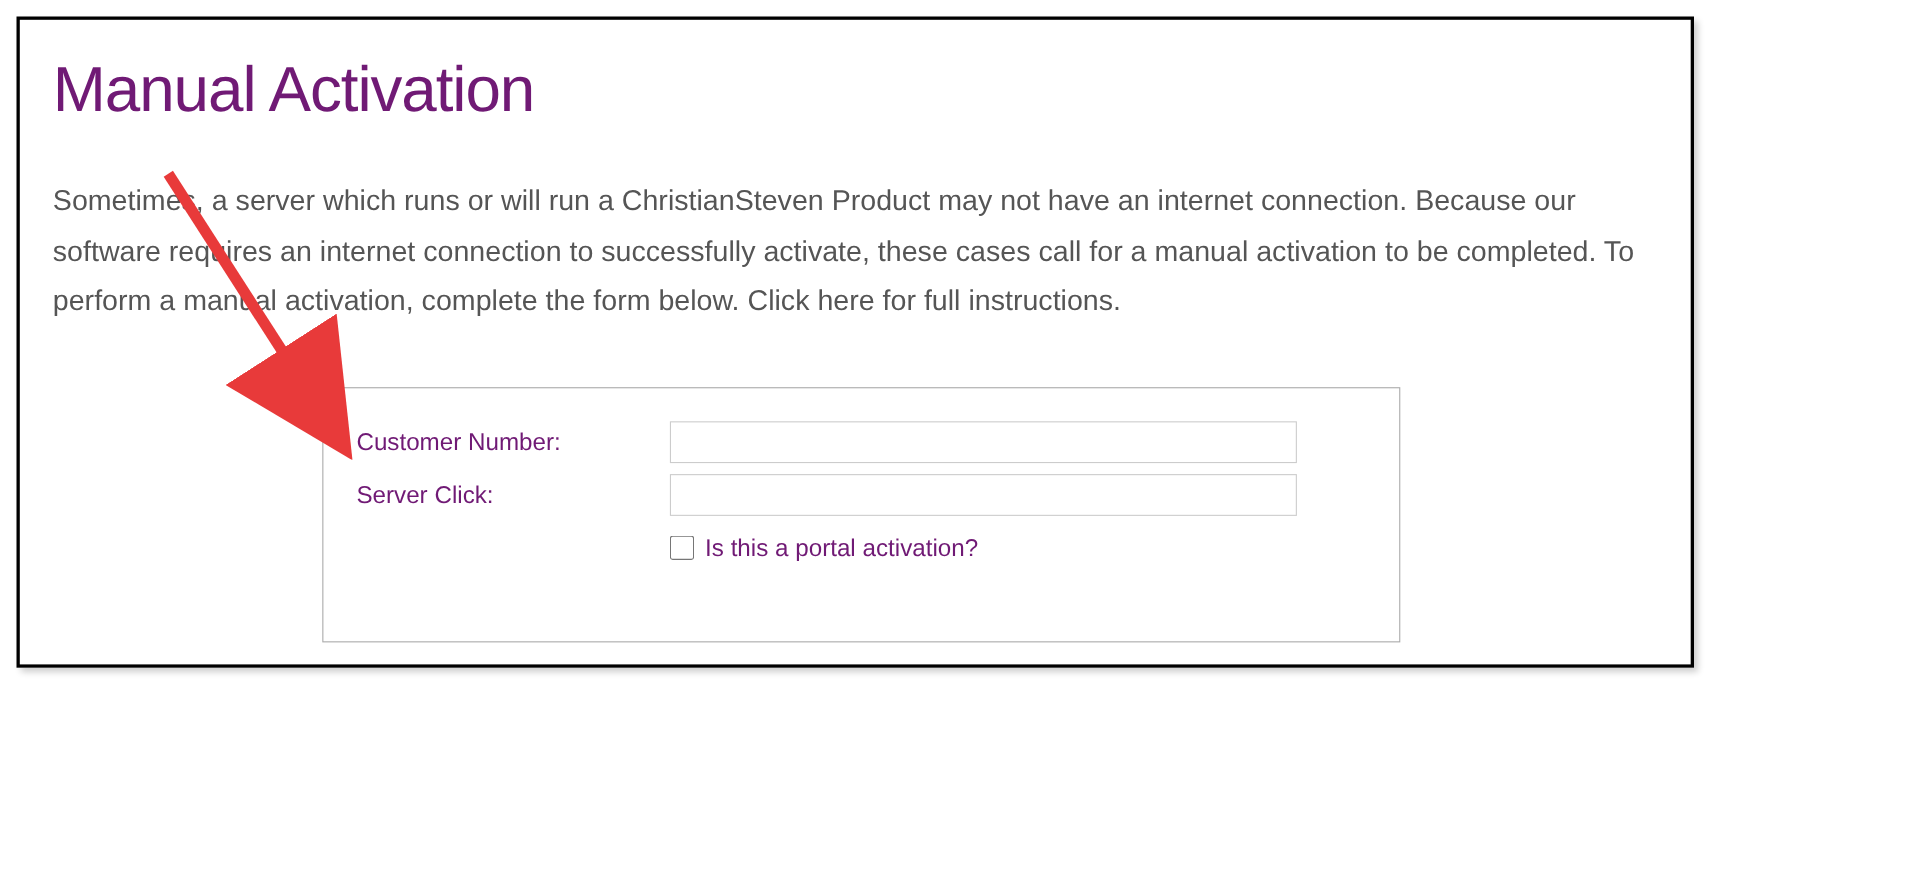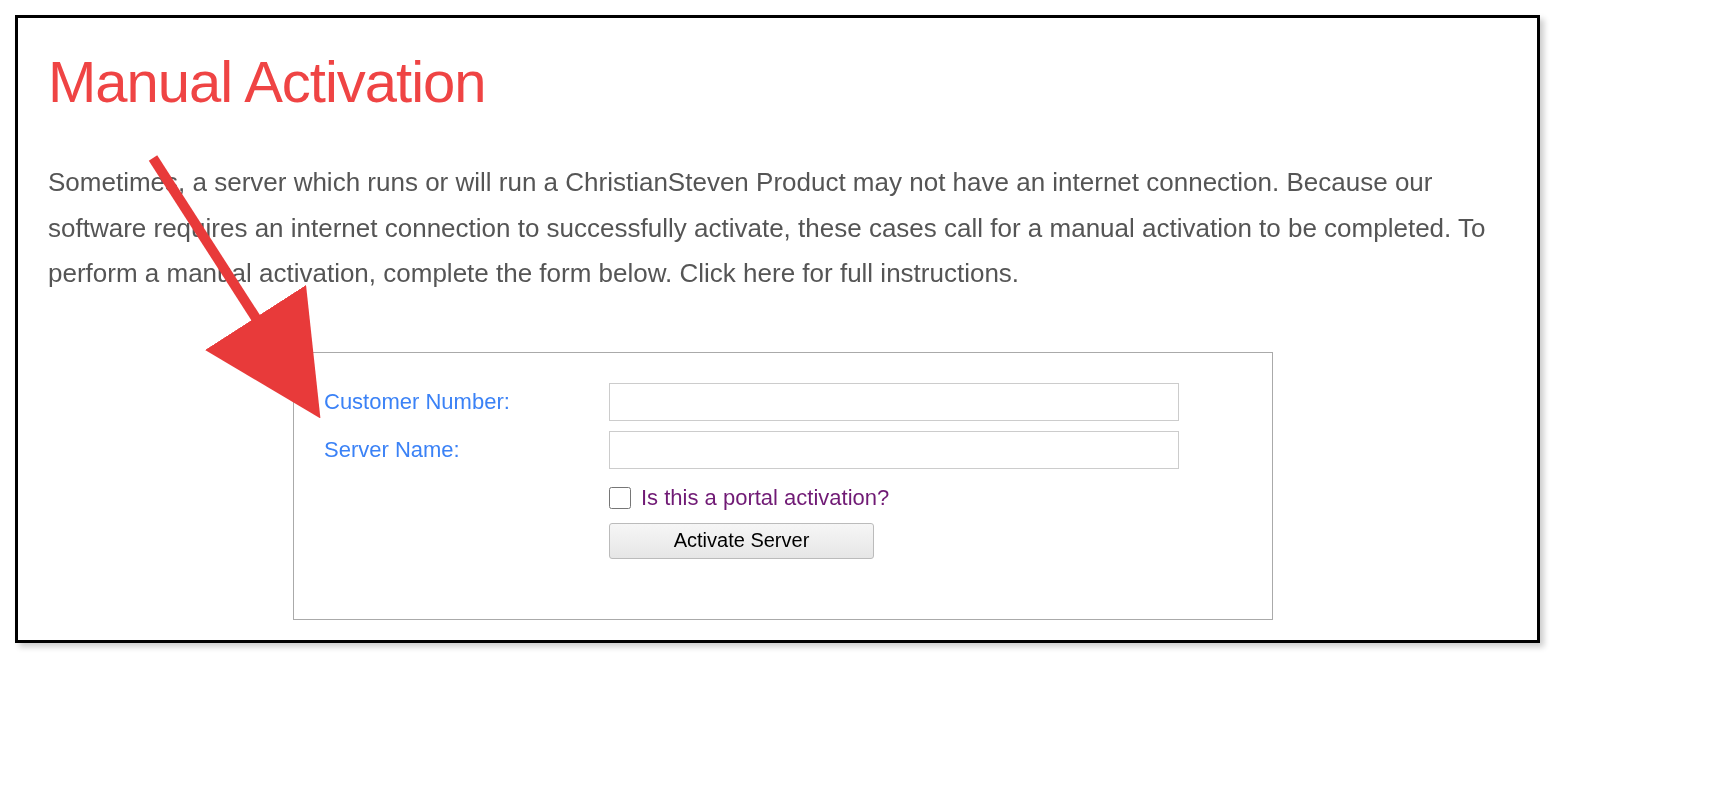--- a/index.html
+++ b/index.html
@@ -16,21 +16,21 @@
       width: 1525px;
       border: 3px solid #000;
       box-shadow: 4px 4px 6px rgba(0,0,0,0.2);
       padding: 30px 30px 20px 30px;
       position: relative;
     }
     .page-title {
       font-family: "Helvetica Neue", Helvetica, Arial, sans-serif;
       font-weight: 300;
       font-size: 58px;
-      color: #ef4444;
+      color: #701a75;
       letter-spacing: -1px;
       margin-bottom: 45px;
     }
     .description {
       font-family: "Helvetica Neue", Helvetica, Arial, sans-serif;
       font-size: 26px;
       line-height: 1.75;
       color: #555;
       margin-bottom: 55px;
     }
@@ -42,21 +42,21 @@
       font-family: Arial, sans-serif;
     }
     .form-row {
       display: flex;
       align-items: center;
       margin-bottom: 10px;
     }
     .form-label {
       width: 285px;
       font-size: 22px;
-      color: #3b82f6;
+      color: #701a75;
     }
     .form-input {
       width: 570px;
       height: 38px;
       border: 1px solid #ccc;
       background: #fff;
       font-size: 18px;
       padding: 4px 8px;
     }
     .checkbox-row {
@@ -112,24 +112,21 @@
     </defs>
     <line x1="20" y1="20" x2="155" y2="230" stroke="#e83a3a" stroke-width="10" marker-end="url(#arrowhead)"></line>
   </svg>
 
   <div class="form-box">
     <div class="form-row">
       <label class="form-label">Customer Number:</label>
       <input type="text" class="form-input" value="" style="">
     </div>
     <div class="form-row">
-      <label class="form-label">Server Name:</label>
+      <label class="form-label">Server Click:</label>
       <input type="text" class="form-input" value="" style="">
     </div>
     <div class="checkbox-row">
       <input type="checkbox" class="checkbox" style="">
       <span class="checkbox-label">Is this a portal activation?</span>
     </div>
-    <div class="button-row">
-      <button class="activate-btn">Activate Server</button>
-    </div>
   </div>
 </div>
 
 </body></html>

